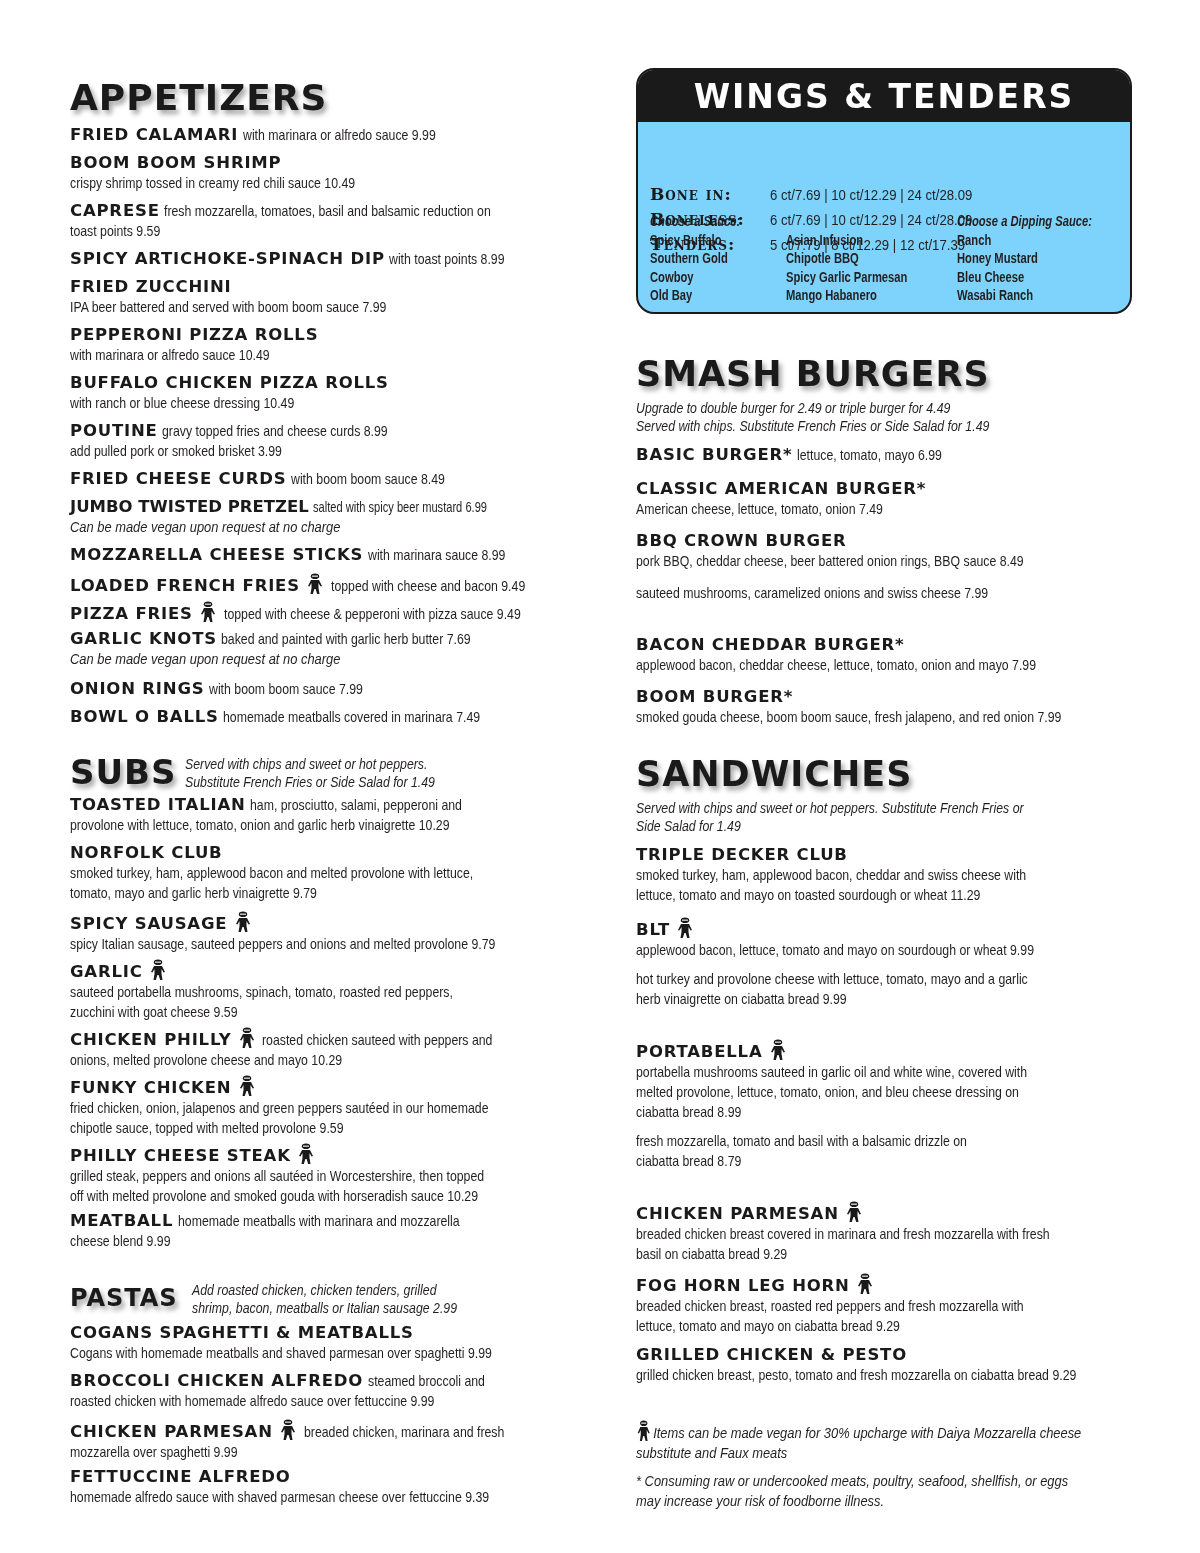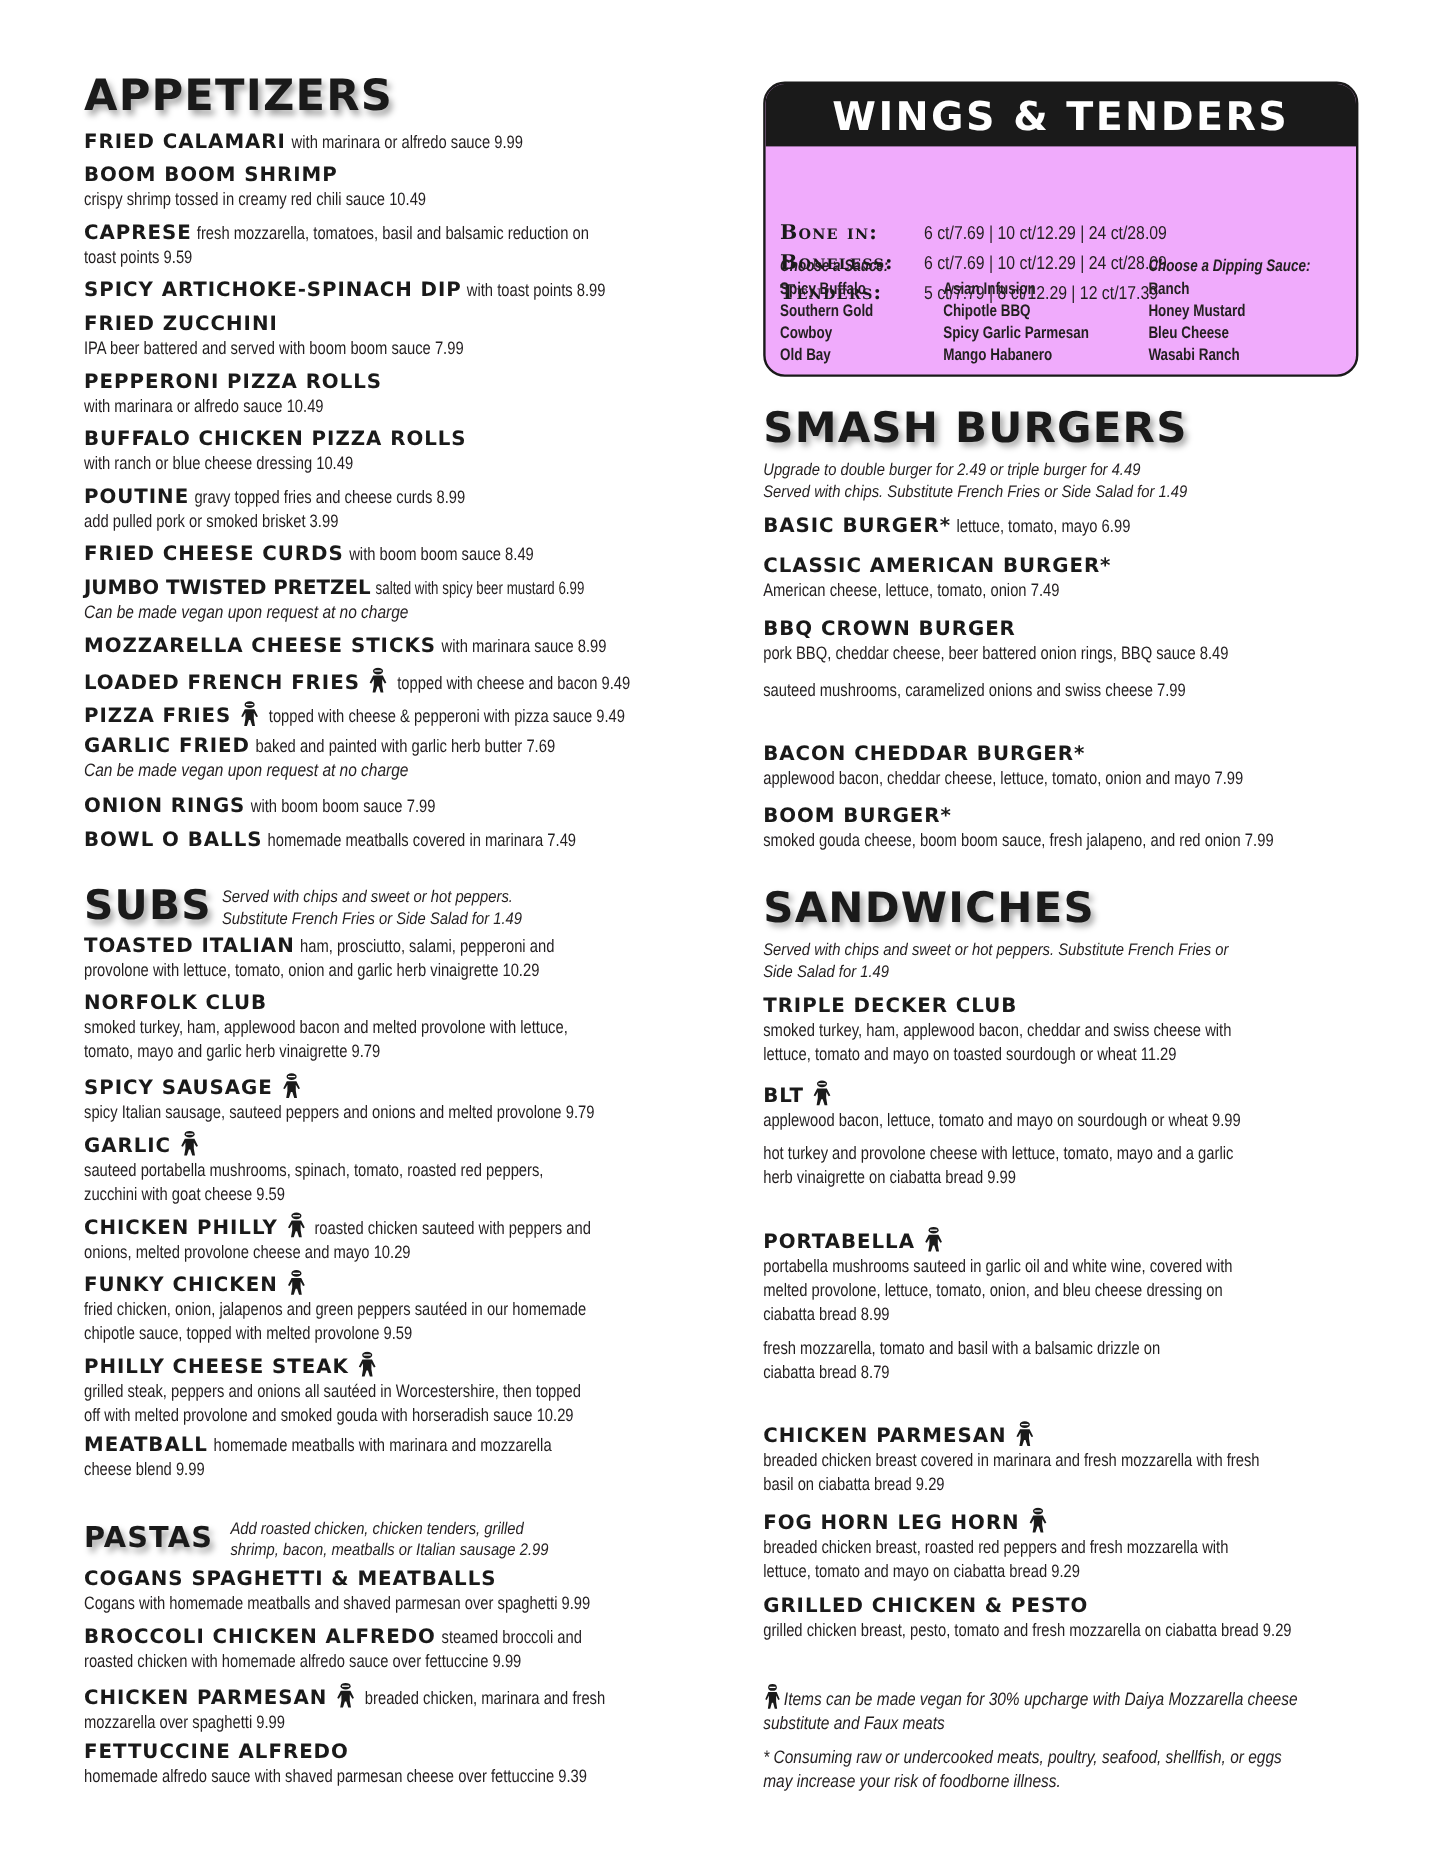--- a/index.html
+++ b/index.html
@@ -25,21 +25,21 @@
     font-family: "Liberation Sans", sans-serif;
     font-style: italic;
     font-size: 14px;
     line-height: 18px;
     color: #231f20;
     transform: scaleX(0.88);
     transform-origin: left top;
     white-space: nowrap;
   }
 
-  .item { position: absolute; left: 0; width: 100%; }
+  .item { position: absolute; left: 0; width: 100%; margin-top: 17px; }
   .item-name {
     font-family: "DejaVu Sans", sans-serif;
     font-weight: bold;
     font-size: 16.5px;
     letter-spacing: 0.8px;
     color: #1a1a1a;
     white-space: nowrap;
   }
   .item-line {
     white-space: nowrap;
@@ -71,21 +71,21 @@
     transform: scaleX(0.86);
     transform-origin: left top;
     white-space: nowrap;
   }
 
   .vegan-icon { display: inline-block; width: 18px; height: 22px; vertical-align: -4px; margin: 0 2px; }
 
   
   .wings-box {
     position: absolute; left: 636px; top: 68px; width: 496px; height: 246px;
-    border: 2px solid #1a1a1a; border-radius: 18px; overflow: hidden; background: #f0abfc;
+    border: 2px solid #1a1a1a; border-radius: 18px; overflow: hidden; background: #7dd3fc;
   }
   .wings-header {
     background: #1a1a1a; height: 52px; display: flex; align-items: center; justify-content: center;
   }
   .wings-title {
     font-family: "DejaVu Sans", sans-serif; font-weight: bold; font-size: 33px; letter-spacing: 2px;
     color: #ffffff; font-variant: small-caps;
   }
   .wings-row { position: absolute; left: 12px; display: flex; align-items: baseline; margin-top: 48px; }
   .wings-label {
@@ -183,21 +183,21 @@
 
   <div class="item item-line" style="top:584px">
     <span class="item-name">PIZZA FRIES</span>
     <svg class="vegan-icon">
         <use href="#vegan-fig"></use>
       </svg>
     <span class="desc">topped with cheese &amp; pepperoni with pizza sauce  9.49</span>
   </div>
 
   <div class="item" style="top:612px">
-    <div class="item-line"><span class="item-name">GARLIC FRIED</span>
+    <div class="item-line"><span class="item-name">GARLIC KNOTS</span>
       <span class="desc">baked and painted with garlic herb butter  7.69</span></div>
     <div class="italic-note">Can be made vegan upon request at no charge</div>
   </div>
 
   <div class="item item-line" style="top:662px">
     <span class="item-name">ONION RINGS</span>
     <span class="desc">with boom boom sauce  7.99</span>
   </div>
 
   <div class="item item-line" style="top:690px">

